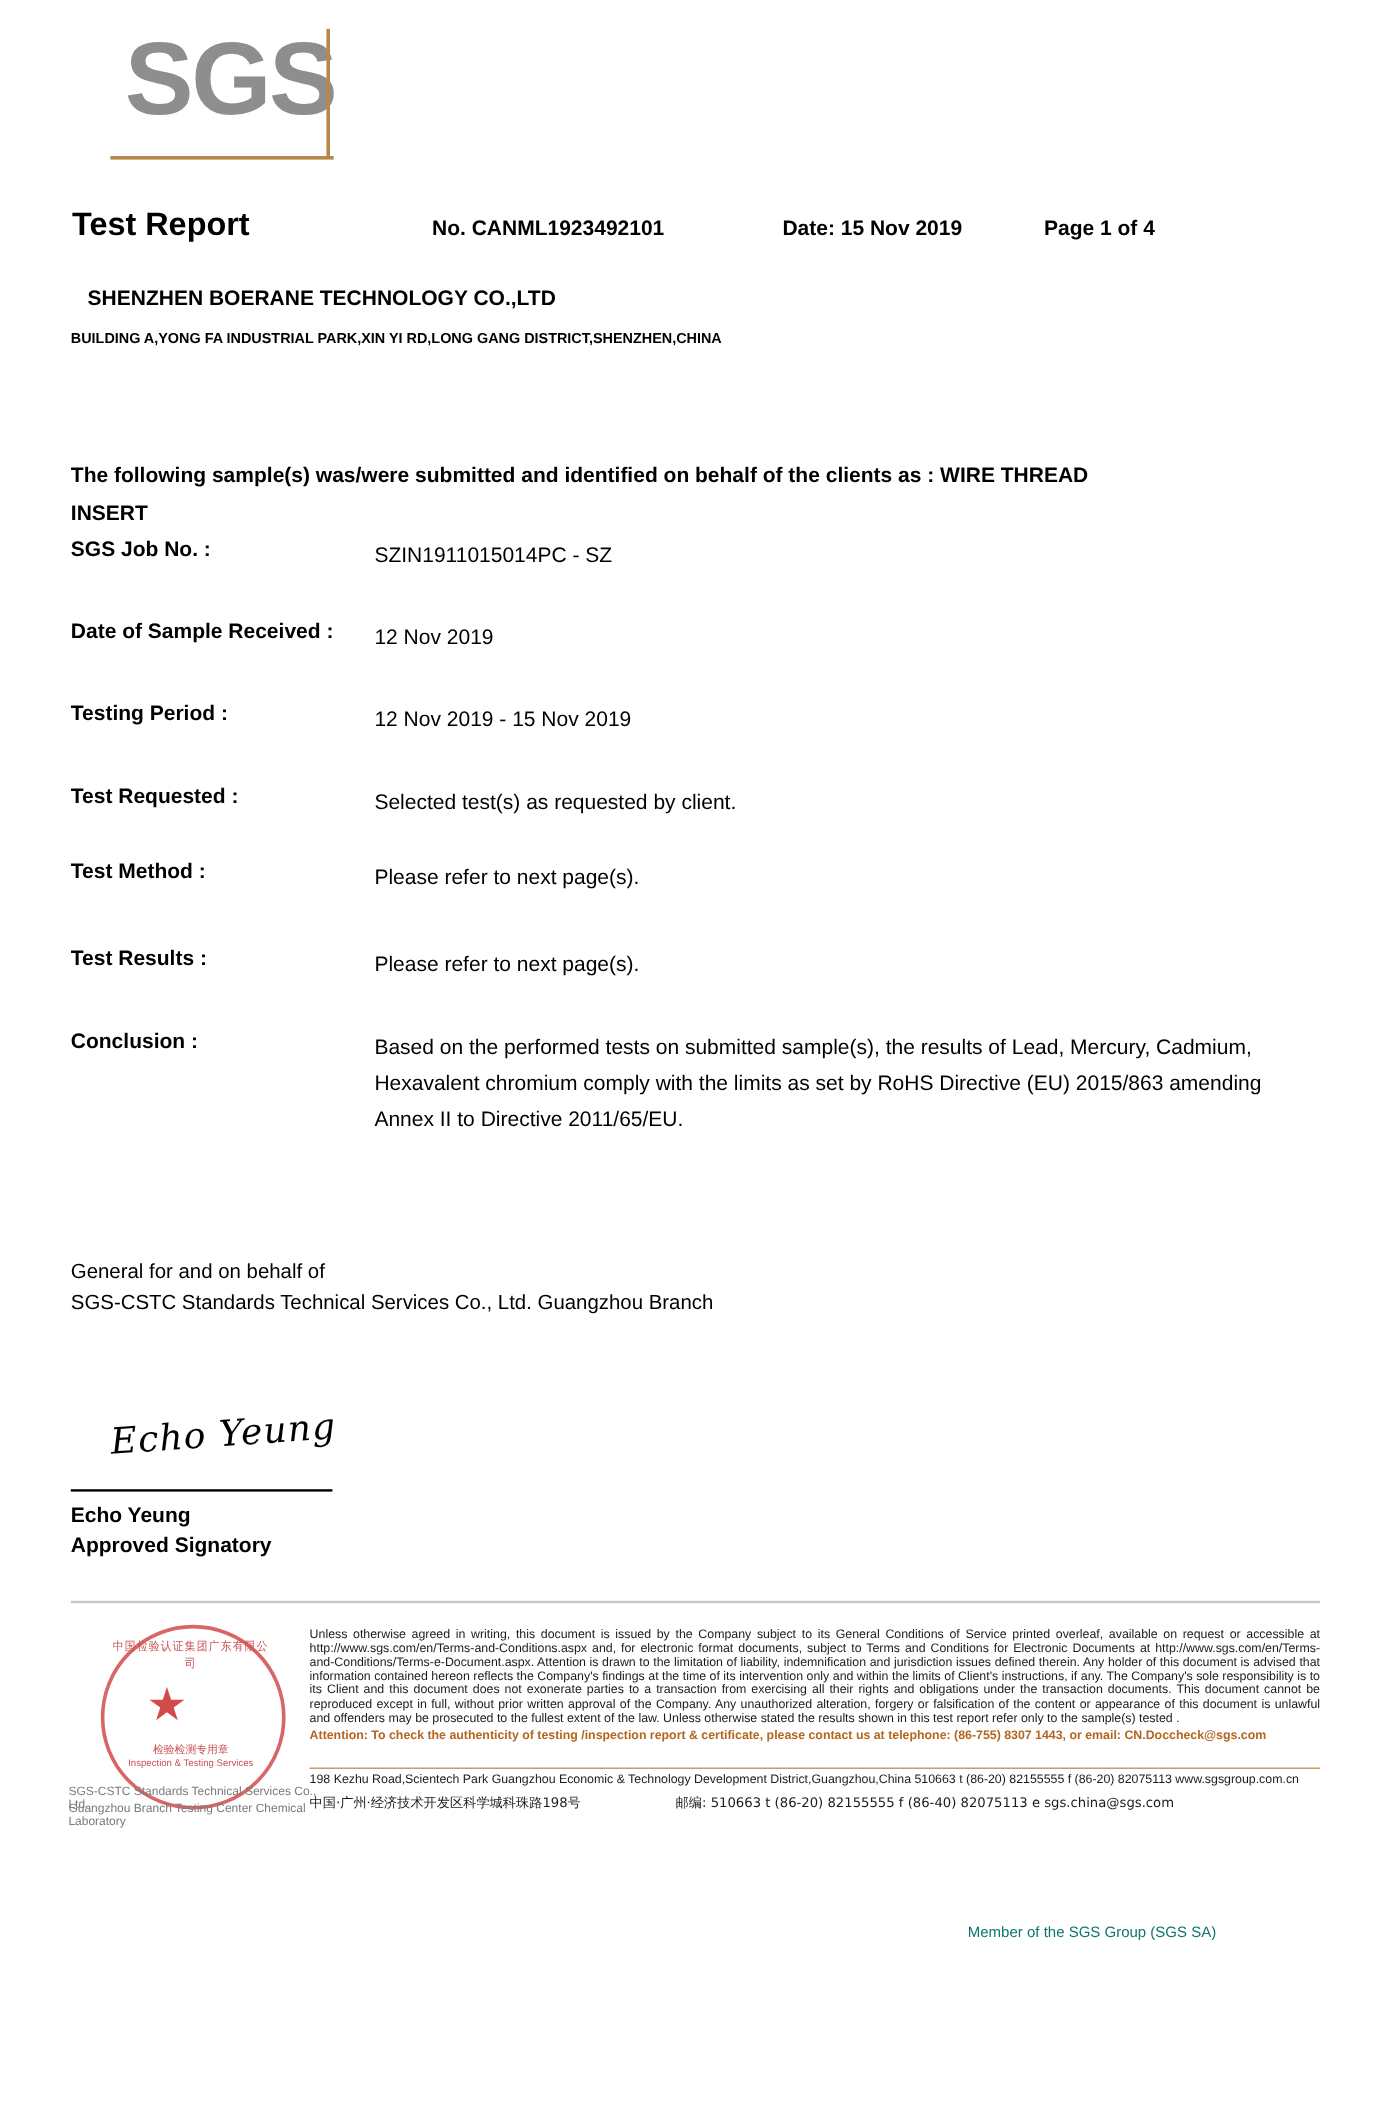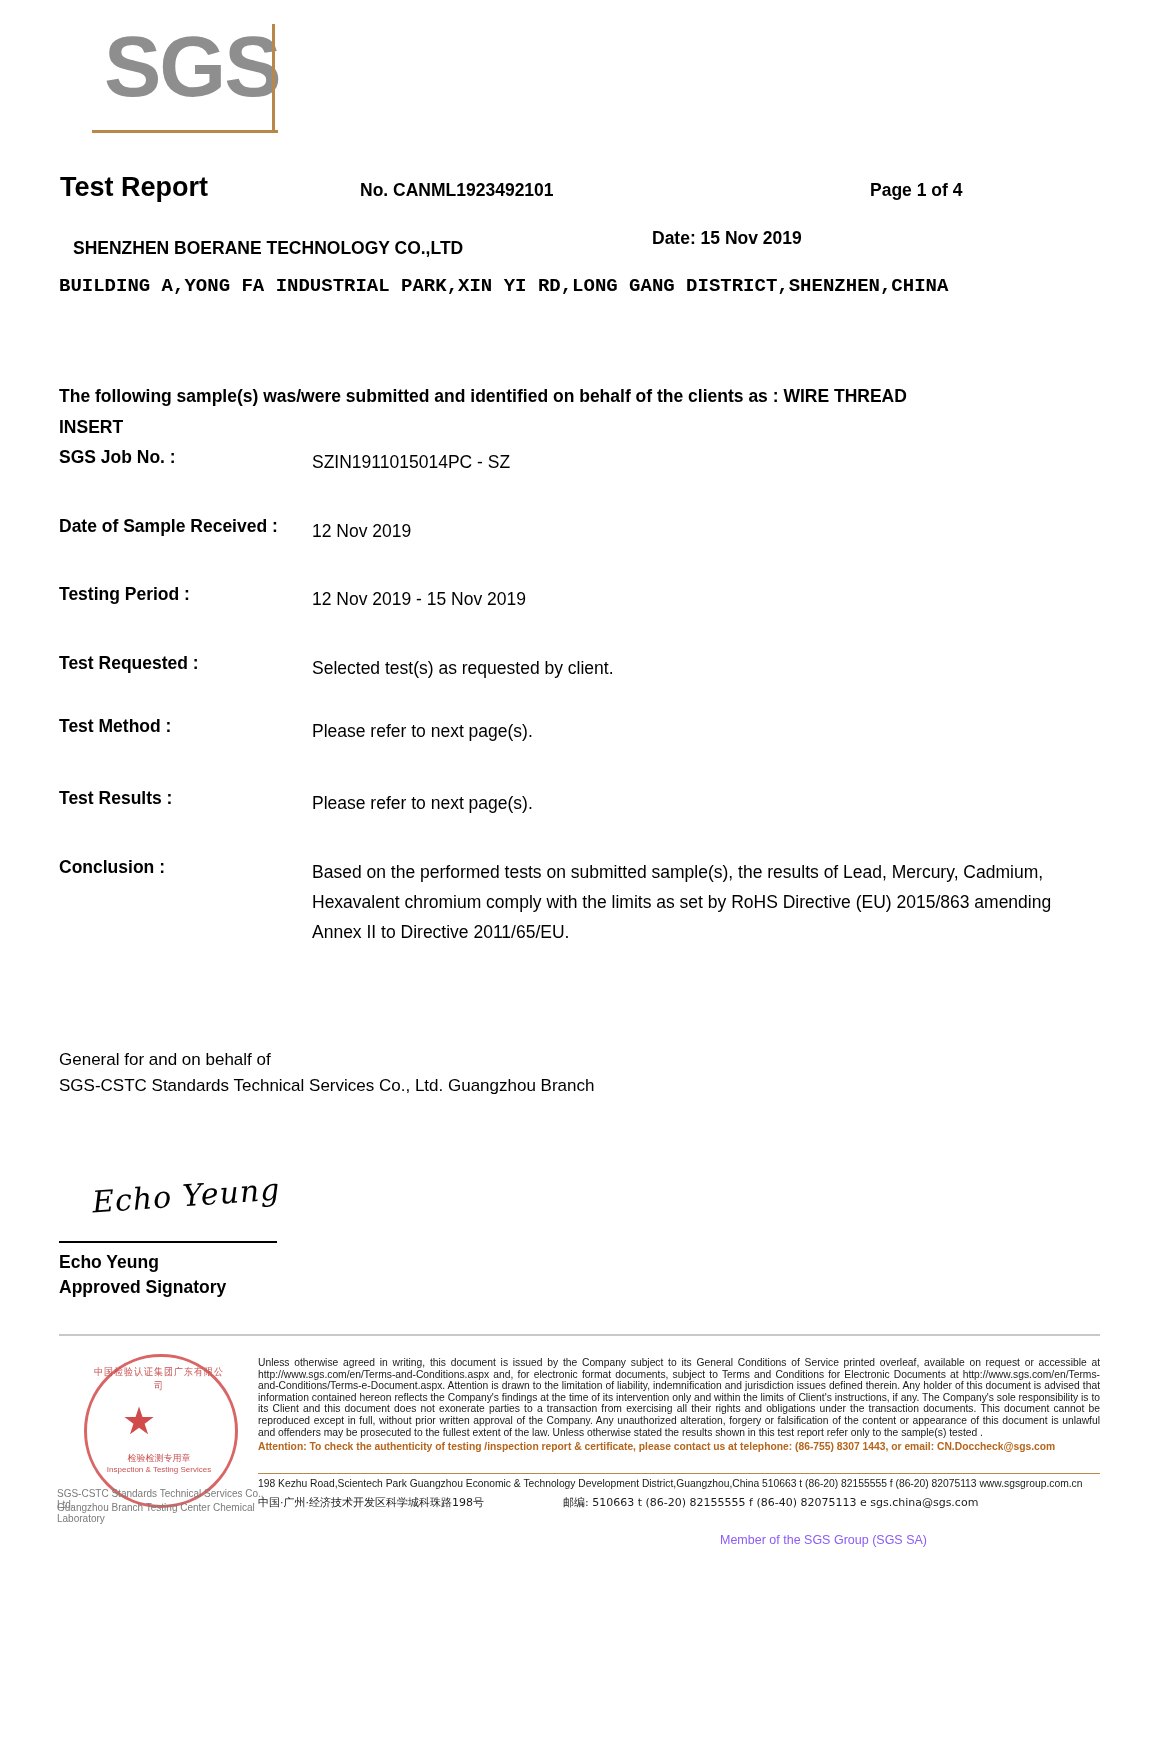--- a/index.html
+++ b/index.html
@@ -79,21 +79,20 @@
     top: 2px;
     font-size: 17.5px;
     font-weight: bold;
   }
   .report-date {
     position: absolute;
     left: 592px;
     top: 2px;
     font-size: 17.5px;
     font-weight: bold;
-    margin-top: 48px;
   }
   .report-page {
     position: absolute;
     left: 810px;
     top: 2px;
     font-size: 17.5px;
     font-weight: bold;
   }
 
   
@@ -101,23 +100,22 @@
     position: absolute;
     left: 73px;
     top: 238px;
     font-size: 17.5px;
     font-weight: bold;
   }
   .client-address {
     position: absolute;
     left: 59px;
     top: 275px;
-    font-size: 19px;
-    font-weight: bold;
-    font-family: Liberation Mono, monospace;
+    font-size: 12px;
+    font-weight: bold;
   }
 
   
   .sample-statement {
     position: absolute;
     left: 59px;
     top: 381px;
     width: 900px;
     font-size: 17.5px;
     font-weight: bold;
@@ -341,25 +339,25 @@
     left: 563px;
     top: 1495px;
     font-size: 11px;
     color: #1a1a1a;
     white-space: nowrap;
     font-family: "DejaVu Sans", sans-serif;
   }
   .member-line {
     position: absolute;
     left: 720px;
-    top: 1533px;
+    top: 1603px;
     width: 380px;
-    text-align: left;
+    text-align: center;
     font-size: 12.5px;
-    color: #8b5cf6;
+    color: #0f766e;
   }
 </style>
 </head>
 <body>
 
 <div class="page">
 
   <div class="logo-block">
     <div class="logo-text">SGS</div>
     <div class="logo-vline"></div>

